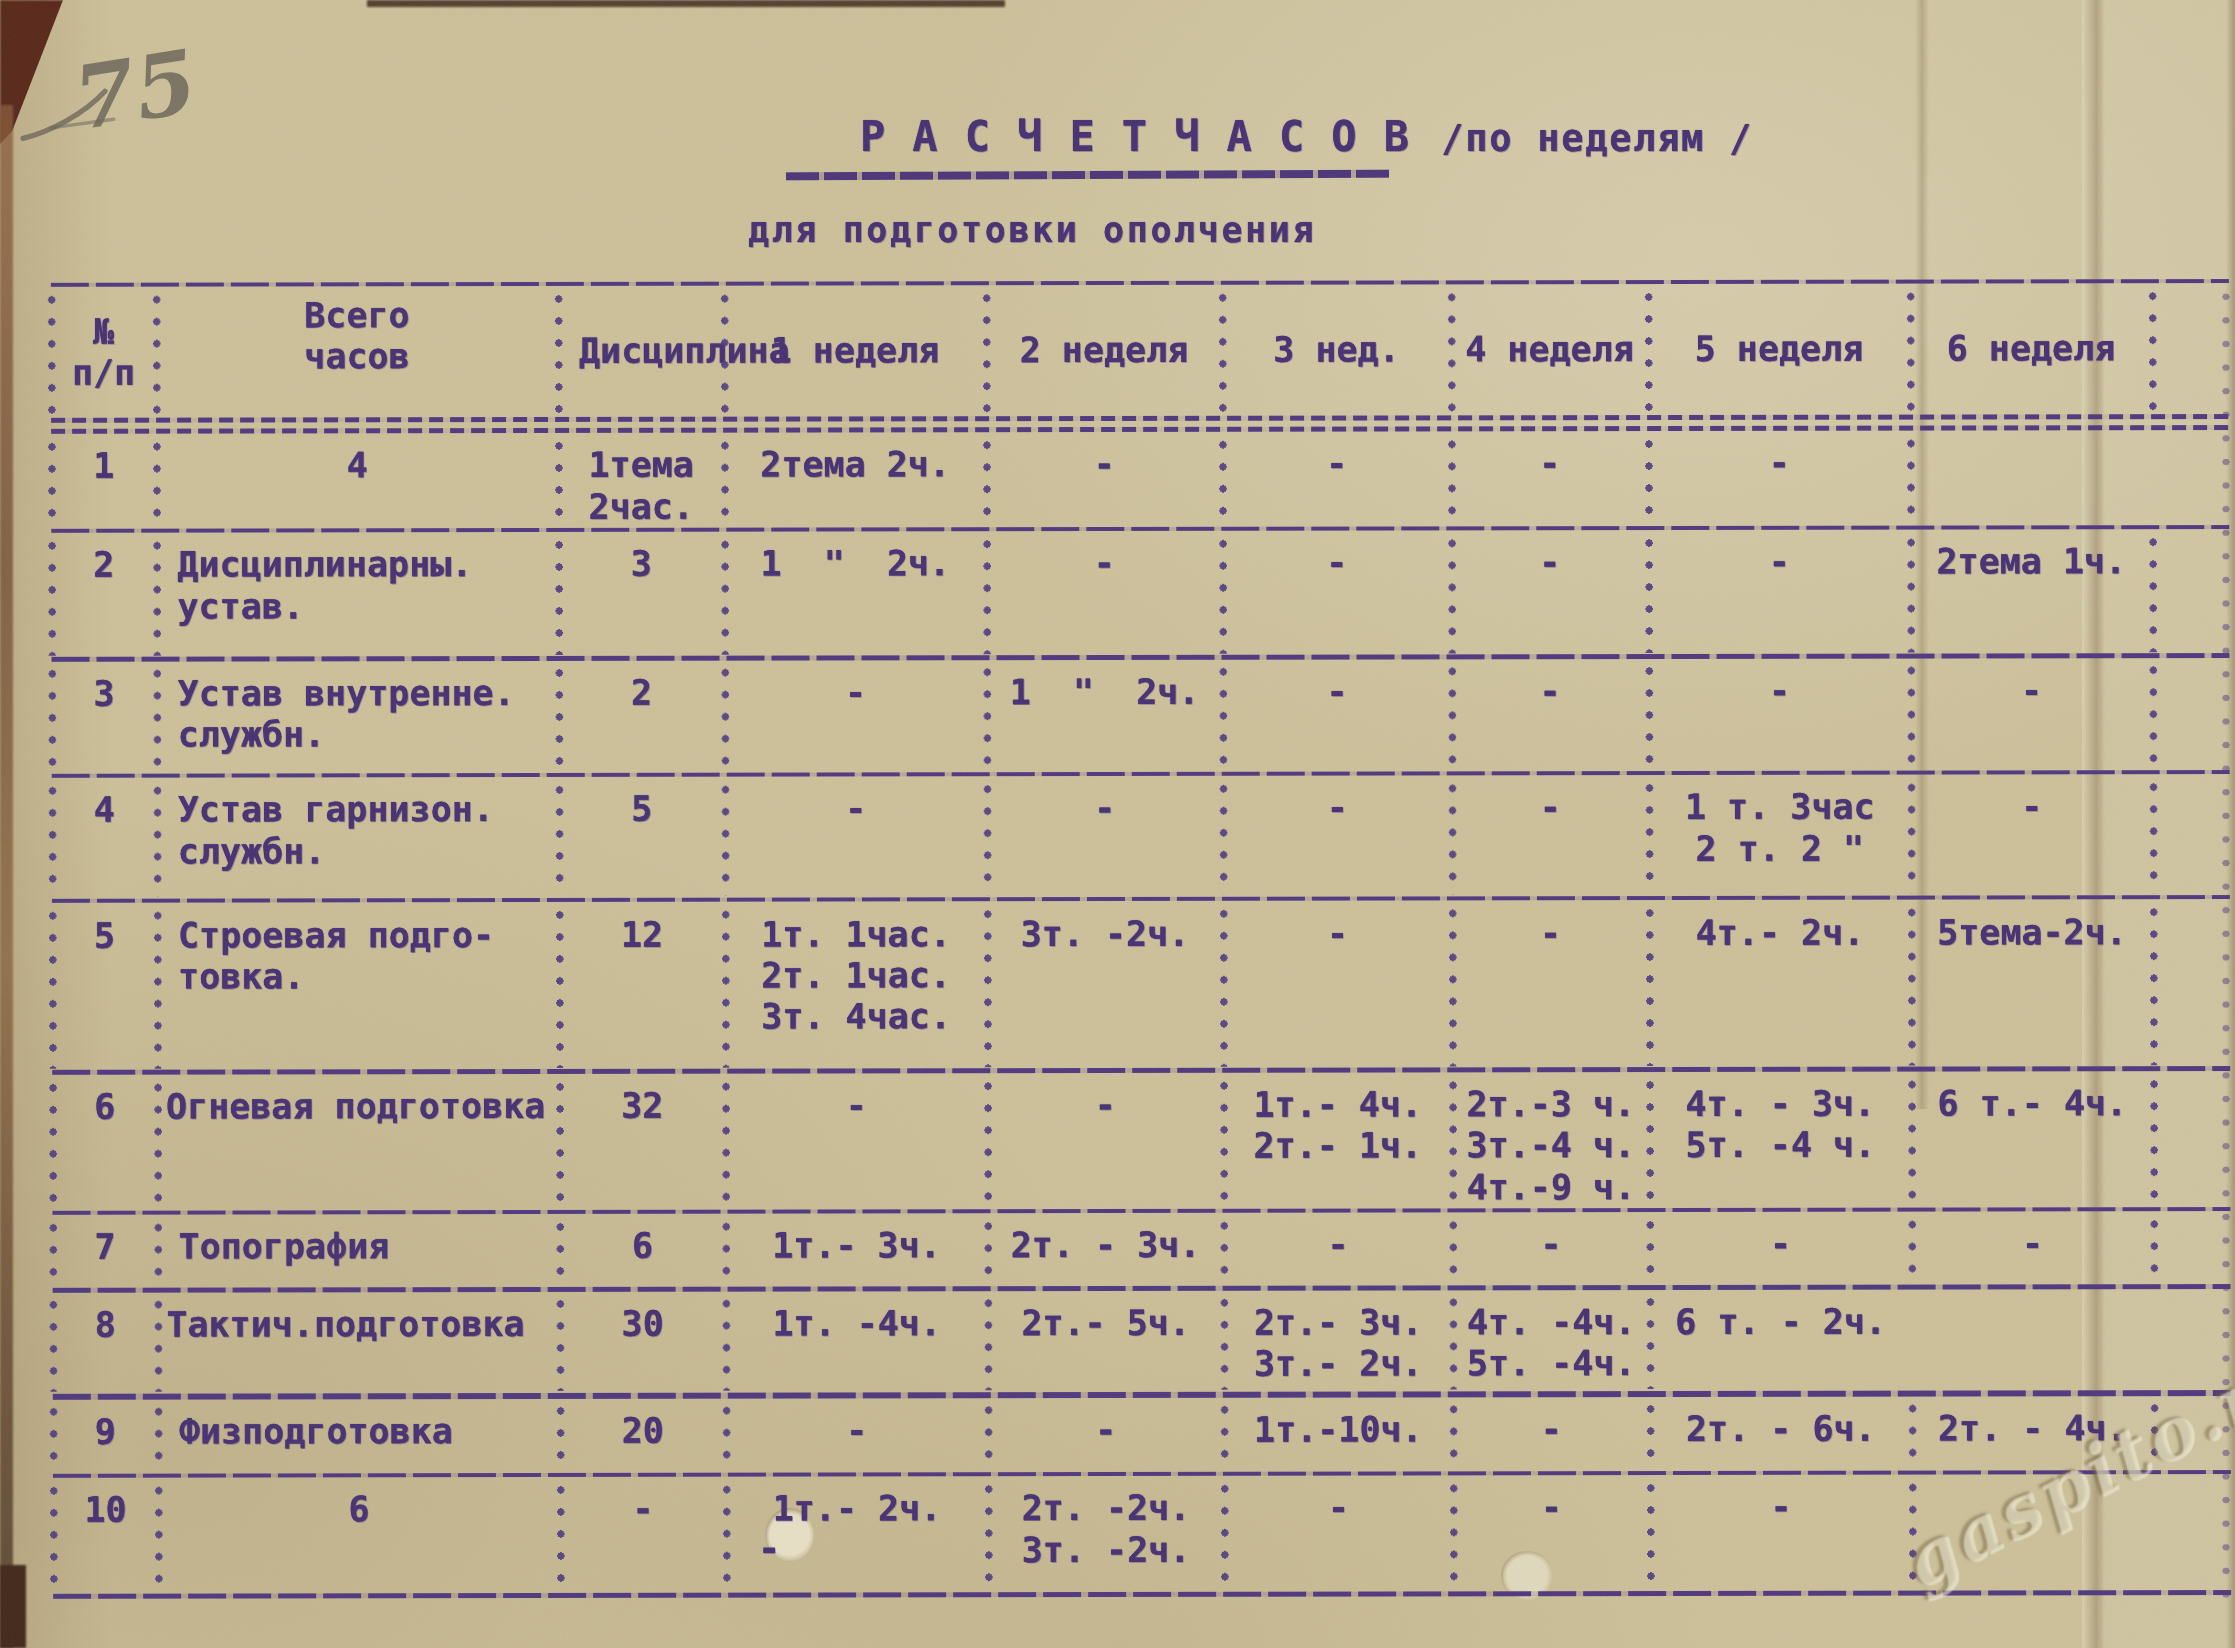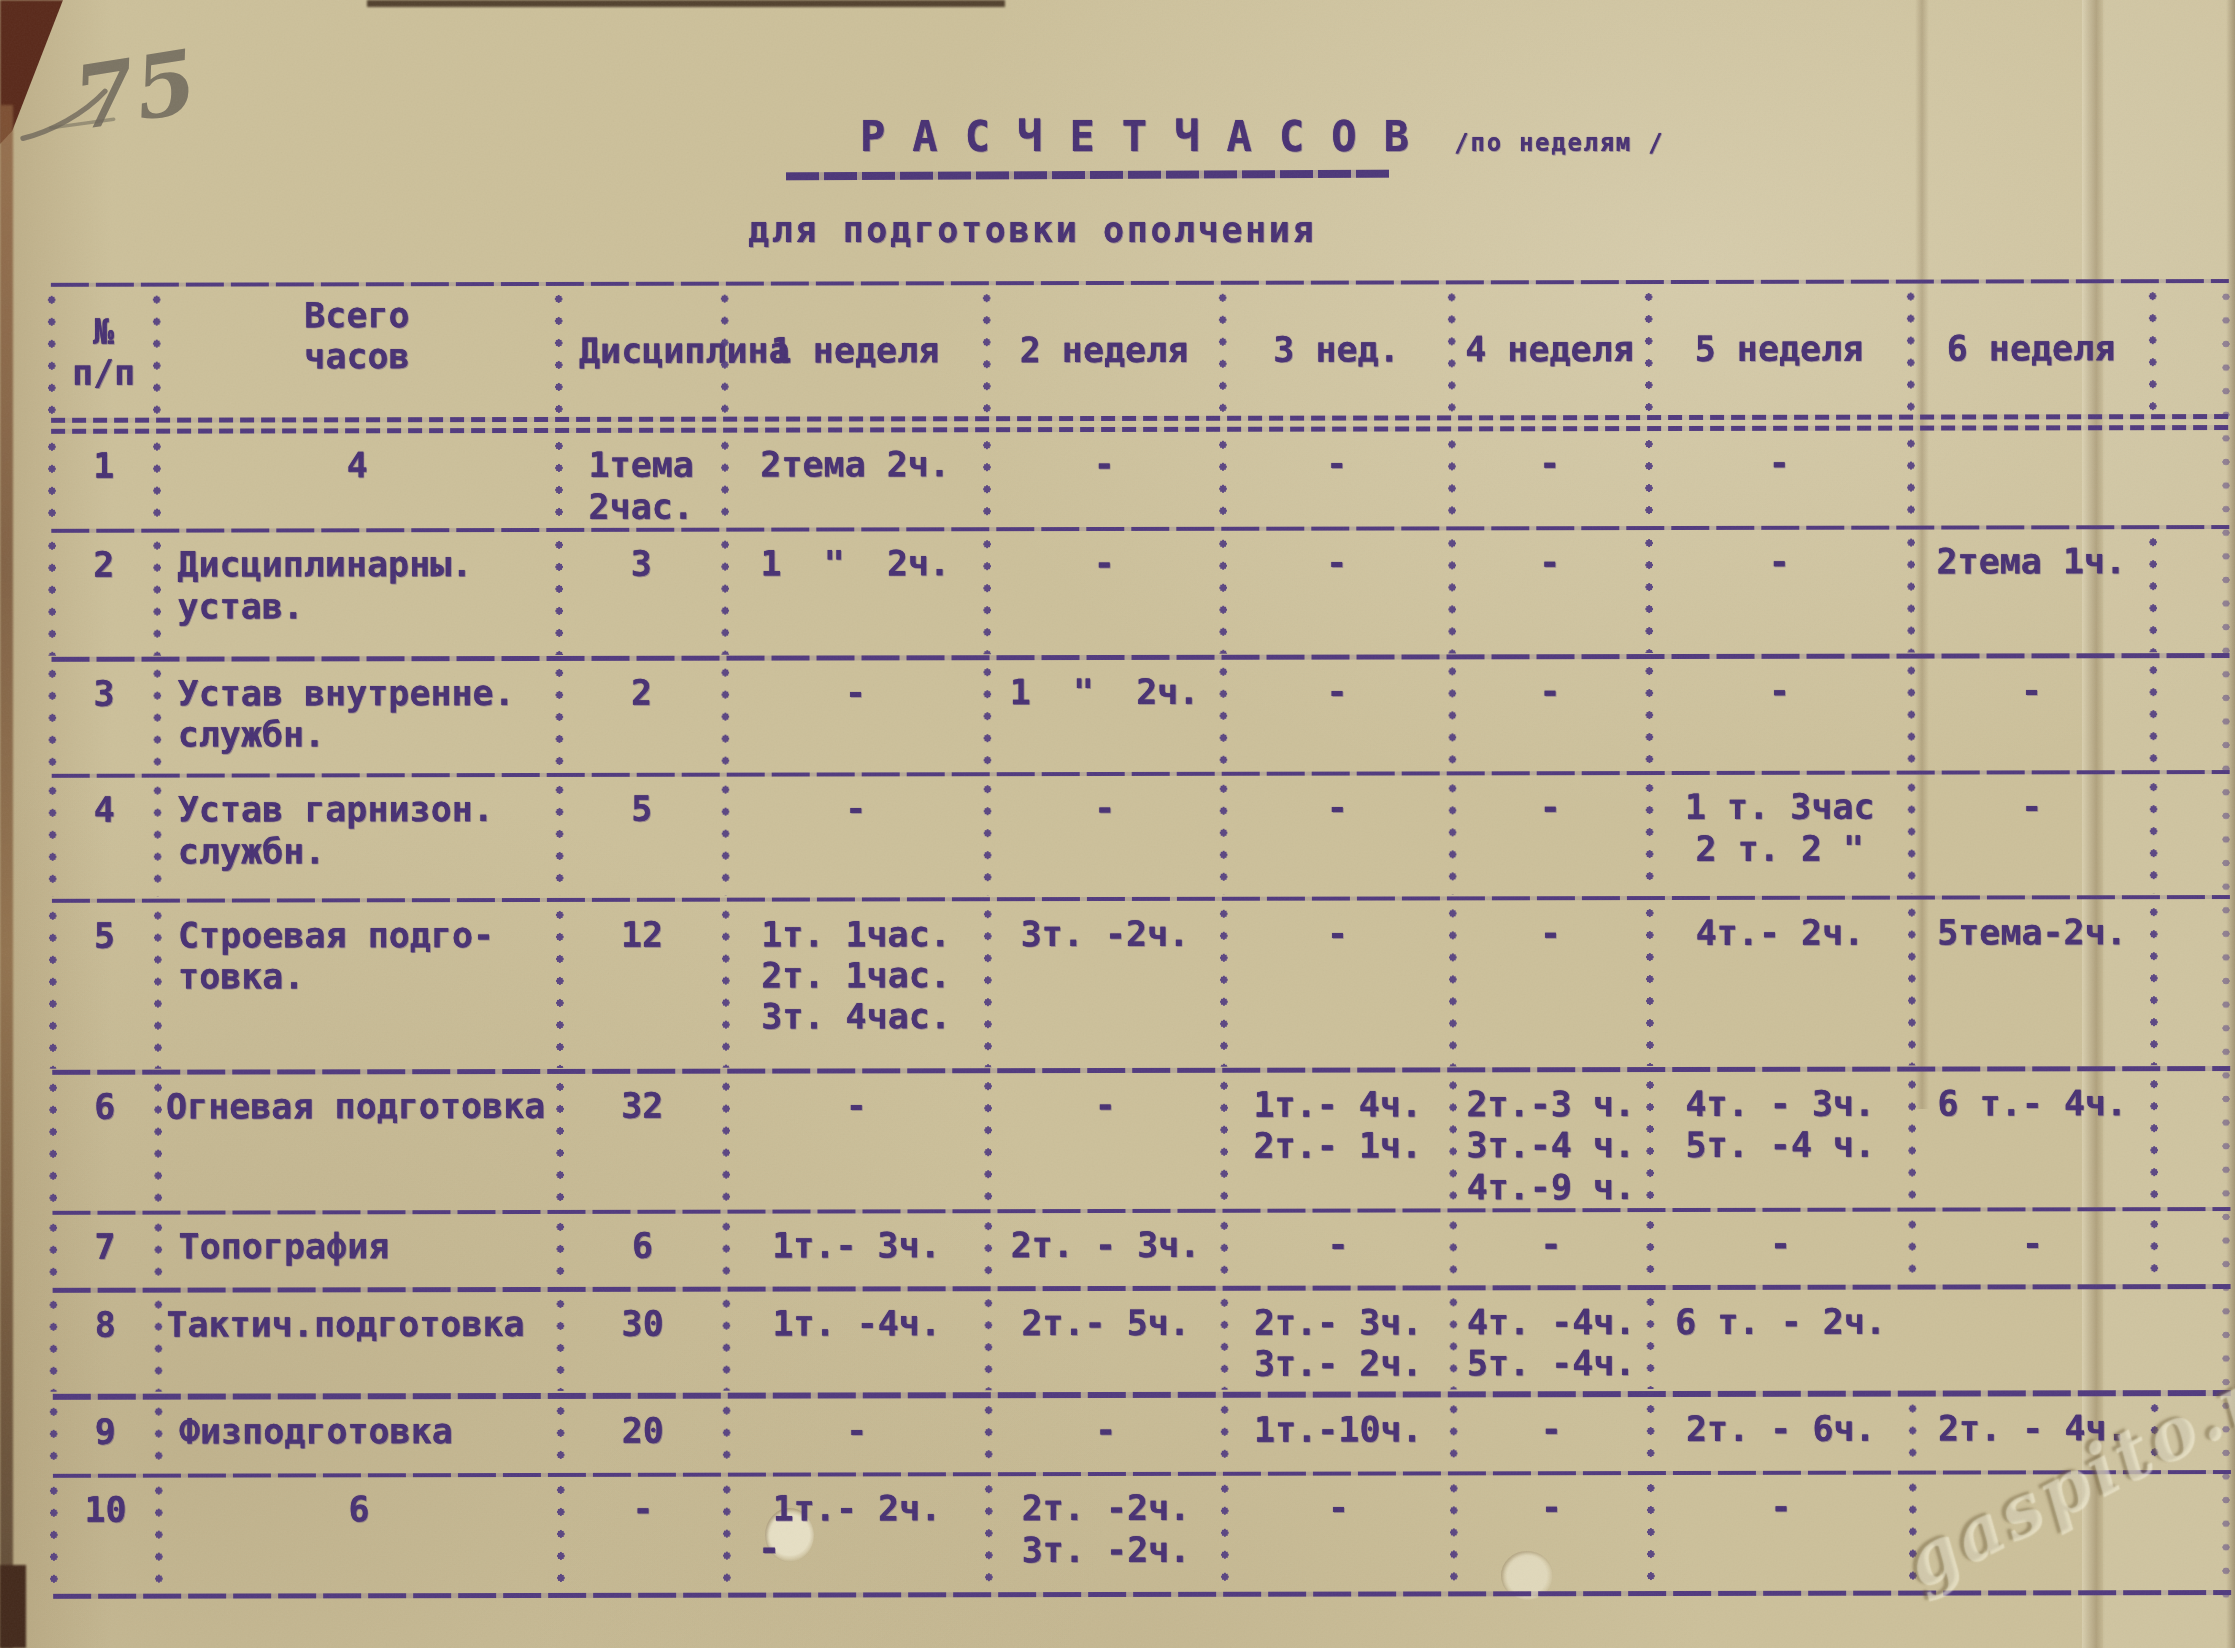--- a/index.html
+++ b/index.html
@@ -8,21 +8,21 @@
     background:
       radial-gradient(1135px 786px at 76% 16%, rgba(226,218,192,.45), transparent 70%),
       radial-gradient(1310px 961px at 8% 88%, rgba(148,128,90,.22), transparent 72%),
       radial-gradient(786px 611px at 50% 100%, rgba(160,140,100,.18), transparent 75%),
       linear-gradient(90deg, rgba(146,122,84,.28), transparent 5%),
       #ccc09a;}
   
   .ink{color:#483173;font-weight:bold;text-shadow:0 0 0.9px rgba(72,49,115,.95),0.9px 0.9px 0 rgba(72,49,115,.35);}
   .title-line{position:absolute;left:860px;top:112px;white-space:nowrap;}
   .title-main{font-size:42px;letter-spacing:0.9px;}
-  .title-suffix{font-size:24px;margin-left:36px;letter-spacing:1.7px;filter:blur(0.3px);}
+  .title-suffix{font-size:37px;margin-left:23px;letter-spacing:1.7px;filter:blur(0.3px);}
   .title-underline{position:absolute;left:786px;top:171px;width:603px;height:7.9px;
     background:repeating-linear-gradient(90deg,#4c3679 0 33px,rgba(76,54,121,.25) 33px 38px);
     transform:rotate(-.25deg);filter:blur(0.3px);}
   .subtitle{position:absolute;left:748px;top:210px;font-size:35px;letter-spacing:2.6px;filter:blur(0.3px);}
   
   .table{position:absolute;left:52px;top:281px;width:2101px;transform:rotate(-.1deg);}
   .rule{height:4.4px;margin-right:-77px;
     background:repeating-linear-gradient(90deg,#50397e 0 38px,rgba(80,57,126,.18) 38px 45px);
     filter:blur(0.3px);}
   .rule.dbl{height:15.7px;background:

